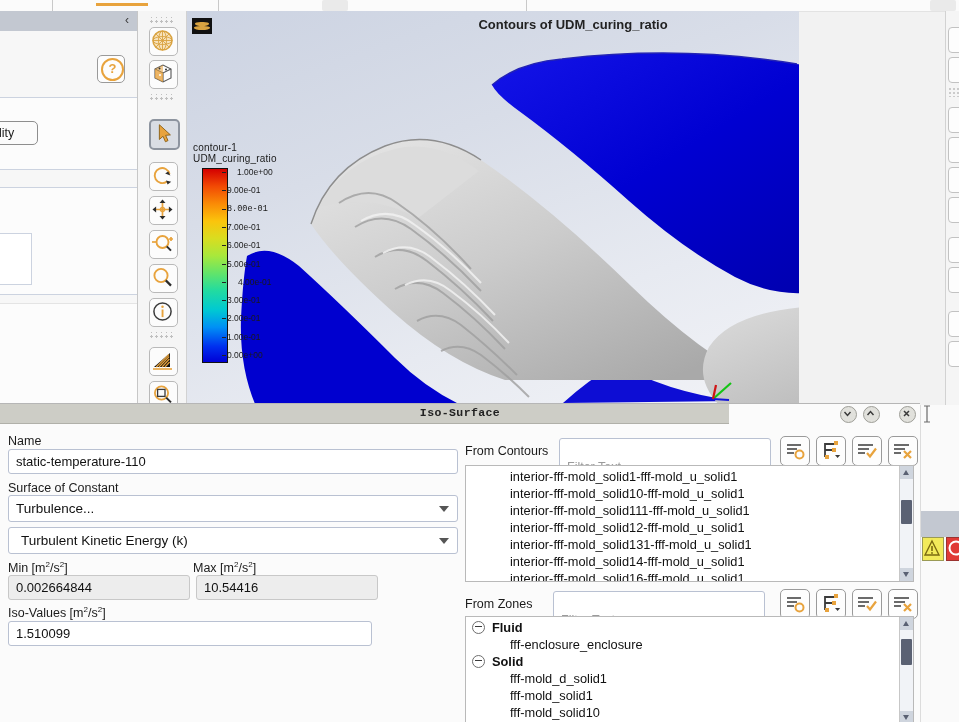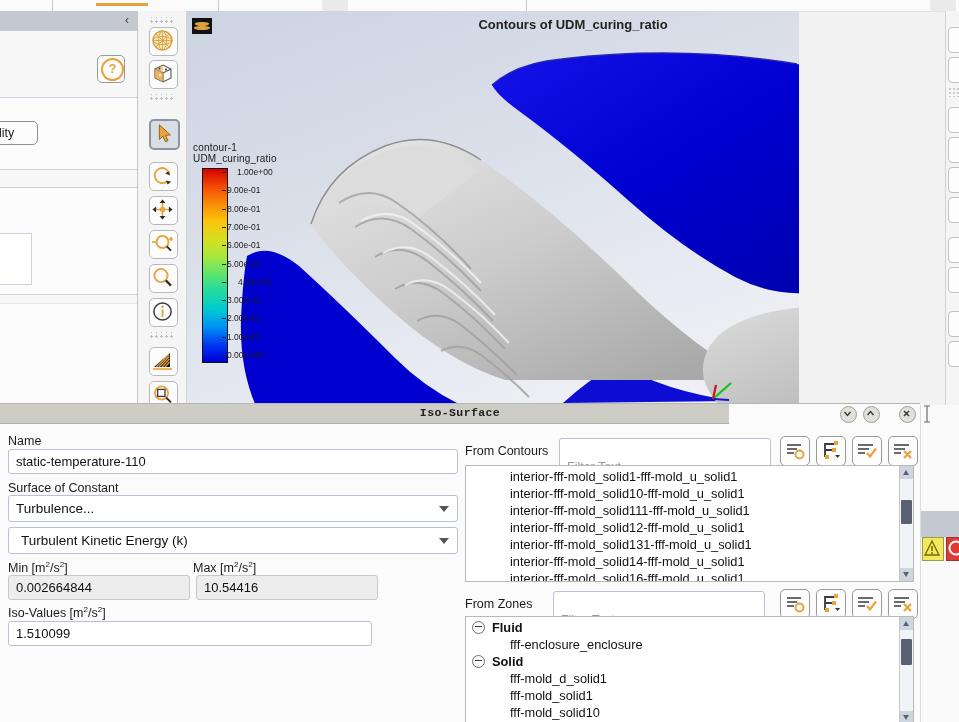--- a/index.html
+++ b/index.html
@@ -302,21 +302,21 @@
     <div id="vp-close">✕</div>
   </div>
 
   <div id="legend">
     <div class="lt">contour-1</div>
     <div class="lt">UDM_curing_ratio</div>
     <div id="cbar-wrap"></div>
     <div id="legend-ticks">
         <div class="ctick" style="top: 25px; padding-left: 10px;"><i></i>1.00e+00</div>
         <div class="ctick" style="top: 43.3px;"><i></i>9.00e-01</div>
-        <div class="ctick" style="top: 61.6px;"><i></i>8.00e-01</div>
+        <div class="ctick" style="top: 61.6px; font-family: Liberation Mono, monospace;"><i></i>8.00e-01</div>
         <div class="ctick" style="top: 79.9px;"><i></i>7.00e-01</div>
         <div class="ctick" style="top: 98.2px;"><i></i>6.00e-01</div>
         <div class="ctick" style="top: 116.5px;"><i></i>5.00e-01</div>
         <div class="ctick" style="top: 134.8px; padding-left: 11px;"><i></i>4.00e-01</div>
         <div class="ctick" style="top: 153.1px;"><i></i>3.00e-01</div>
         <div class="ctick" style="top: 171.4px;"><i></i>2.00e-01</div>
         <div class="ctick" style="top: 189.7px;"><i></i>1.00e-01</div>
         <div class="ctick" style="top: 208px;"><i></i>0.00e+00</div>
       </div>
   </div>

